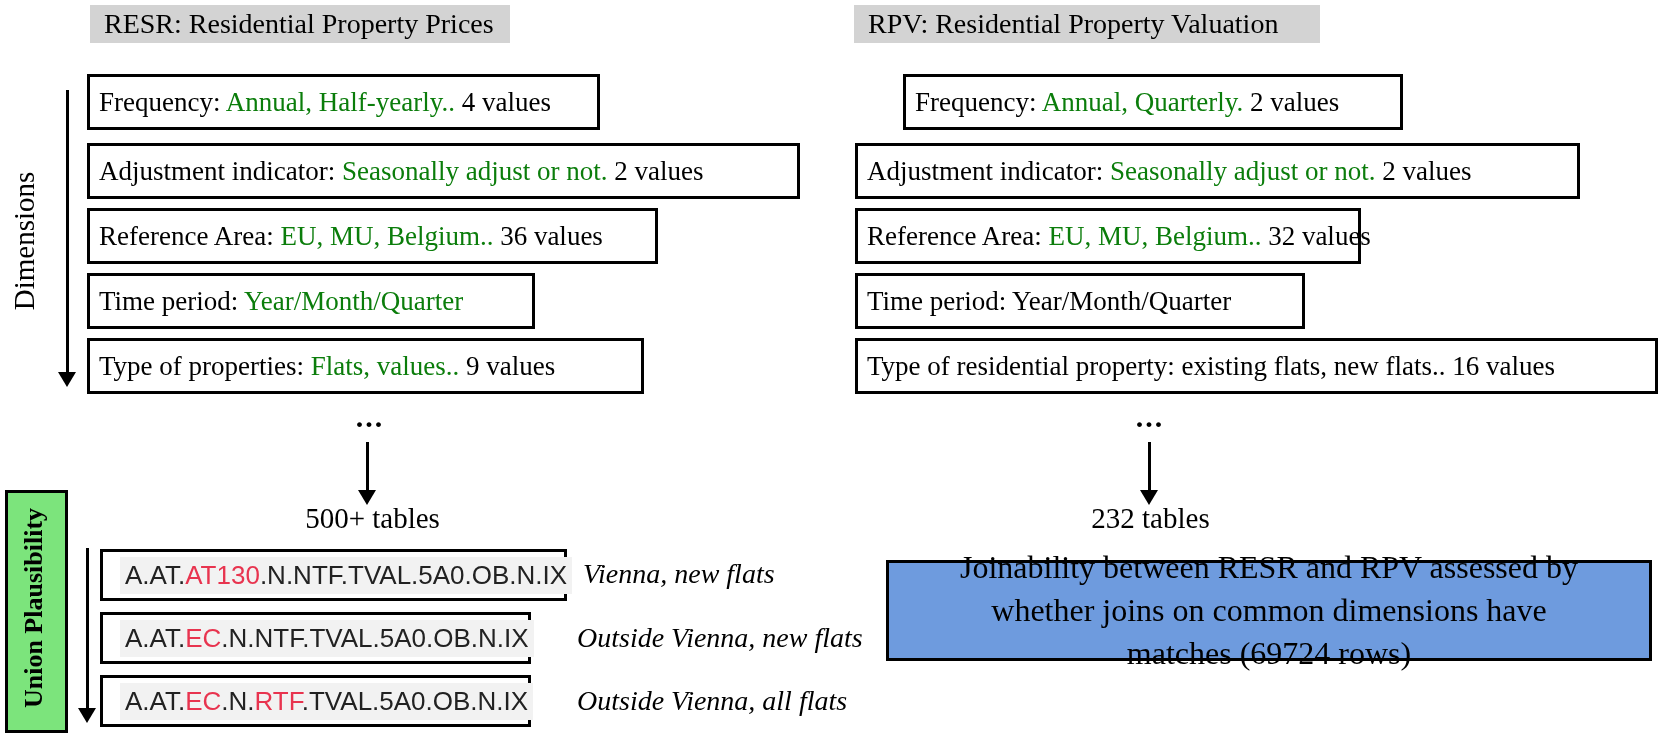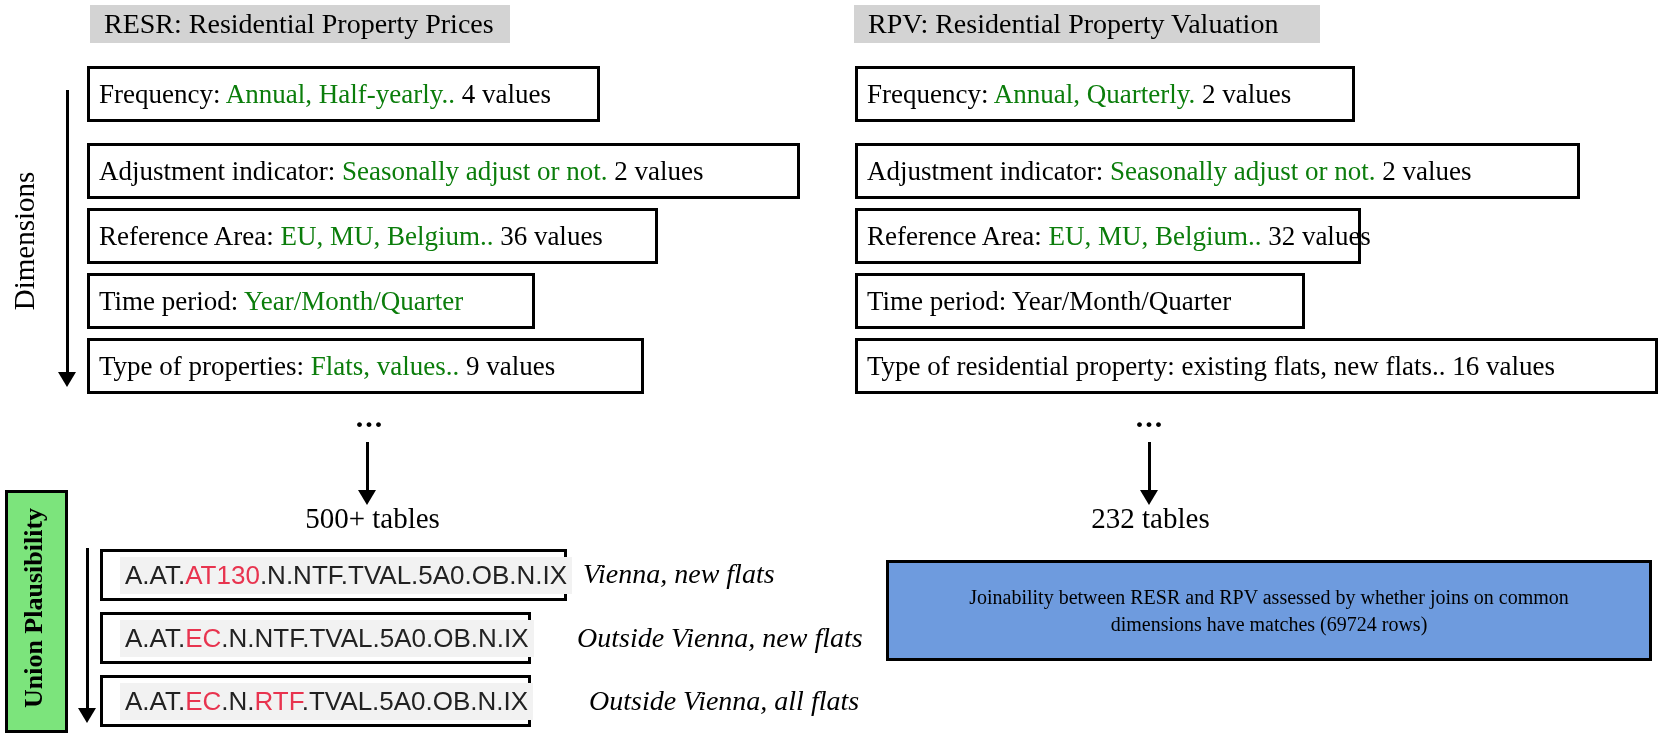--- a/index.html
+++ b/index.html
@@ -20,23 +20,23 @@
     font-size:28px;padding-left:14px;box-sizing:border-box;white-space:nowrap;
   }
   .hdr-left{left:90px;top:5px;width:420px;}
   .hdr-right{left:854px;top:5px;width:466px;}
   .dimbox{
     position:absolute;height:56px;line-height:50px;border:3px solid #000;background:#fff;
     box-sizing:border-box;font-size:27px;padding-left:9px;white-space:nowrap;
   }
   .green{color:var(--green-text);}
   .lb{left:87px;} .rb{left:855px;}
-  .row1{top:66px;} .row2{top:143px;} .row3{top:208px;} .row4{top:273px;} .row5{top:338px;}
+  .row1{top:74px;} .row2{top:143px;} .row3{top:208px;} .row4{top:273px;} .row5{top:338px;}
   .lb.w1{width:513px;} .lb.w2{width:713px;} .lb.w3{width:571px;} .lb.w4{width:448px;} .lb.w5{width:557px;}
-  .rb.w1{width:500px;} .rb.w2{width:725px;} .rb.w3{width:506px;} .rb.w4{width:450px;} .rb.w5{width:803px;}
+  .rb.w1{width:500px;margin-left:48px;} .rb.w2{width:725px;} .rb.w3{width:506px;} .rb.w4{width:450px;} .rb.w5{width:803px;}
   .vlabel{
     position:absolute;transform:rotate(-90deg);transform-origin:left top;
     text-align:center;white-space:nowrap;
   }
   .dims-label{left:8px;top:322px;width:162px;font-size:29px;line-height:32px;}
   .union-label{left:19px;top:724px;width:232px;font-size:26px;line-height:30px;font-weight:bold;}
   .arrow-line{position:absolute;width:3px;background:#000;}
   .arrow-head{
     position:absolute;width:0;height:0;
     border-left:9px solid transparent;border-right:9px solid transparent;border-top:15px solid #000;
@@ -51,25 +51,25 @@
   }
   .codebox{
     position:absolute;left:100px;height:52px;border:3px solid #000;background:#fff;
     box-sizing:border-box;display:flex;align-items:center;padding-left:17px;
     font-family:"Liberation Sans",sans-serif;font-size:26px;color:#222;white-space:nowrap;
   }
   .codebox .code-inner{background:var(--code-bg);padding:3px 5px;}
   .cb1{top:549px;width:467px;} .cb2{top:612px;width:431px;} .cb3{top:675px;width:431px;}
   .red{color:var(--red-code);}
   .annot{position:absolute;font-style:italic;font-size:28px;white-space:nowrap;}
-  .an1{left:583px;top:558px;} .an2{left:577px;top:622px;} .an3{left:577px;top:685px;margin-left:12px;}
+  .an1{left:583px;top:558px;} .an2{left:577px;top:622px;} .an3{left:577px;top:685px;}
   .bluebox{
     position:absolute;left:886px;top:560px;width:766px;height:101px;border:3px solid #000;
     background:var(--box-blue);box-sizing:border-box;display:flex;align-items:center;justify-content:center;
-    text-align:center;font-size:20px;line-height:1.35;padding:0 48px;
+    text-align:center;font-size:32px;line-height:1.35;padding:0 48px;
   }
 </style>
 </head>
 <body>
 
 <div class="canvas">
 
   <div class="hdr hdr-left">RESR: Residential Property Prices</div>
   <div class="hdr hdr-right">RPV: Residential Property Valuation</div>
 

